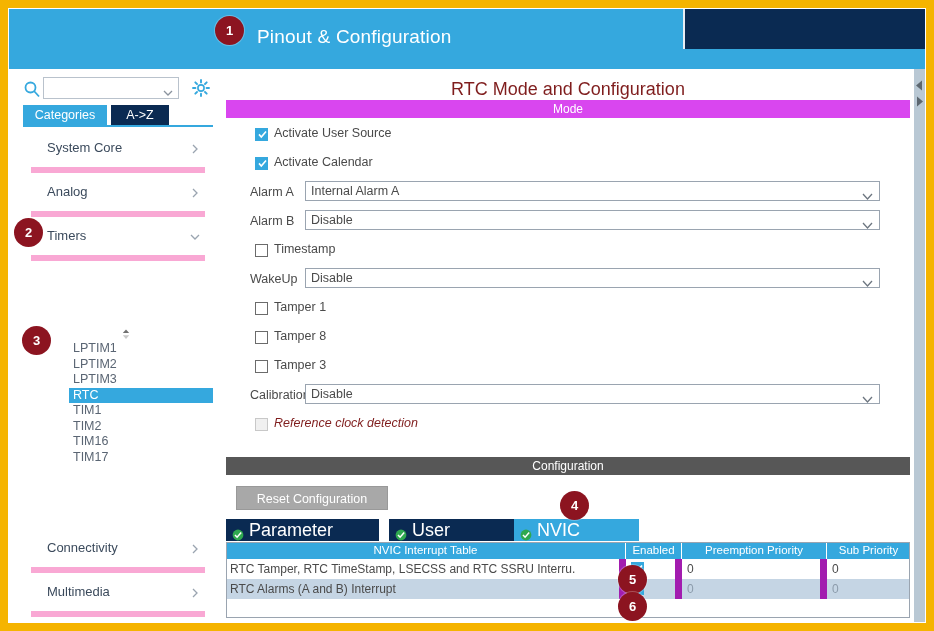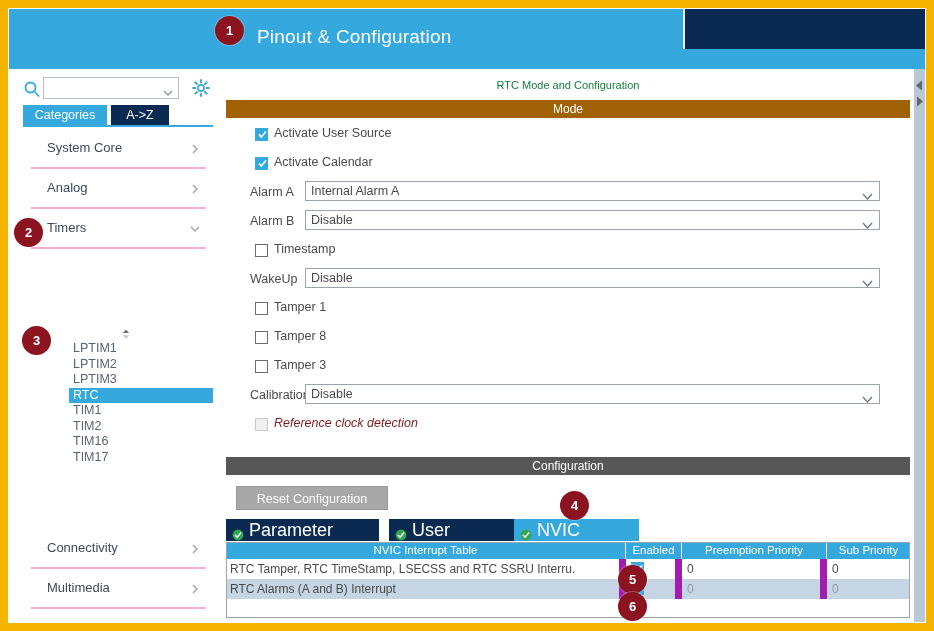--- a/index.html
+++ b/index.html
@@ -85,21 +85,21 @@
     font-size:12.5px;text-align:center;line-height:20px;
   }
   .tabs-underline{
     position:absolute;left:14px;top:56px;width:190px;height:2px;
     background:#35a8de;
   }
 
   .cat-list{position:absolute;left:14px;top:60px;width:190px;}
   .cat-item{
     position:relative;height:38px;
-    border-bottom:2px solid #f9a8d4;
+    border-bottom:6px solid #f9a8d4;
     margin:0 8px;
   }
   .cat-label{
     position:absolute;left:16px;top:11px;
     font-size:13px;color:#3b4a5c;
   }
   .cat-chevron{
     position:absolute;right:4px;top:12px;
     width:12px;height:12px;color:#9aa4b0;
   }
@@ -126,25 +126,25 @@
   .cat-list-bottom{position:absolute;left:14px;top:460px;width:190px;}
 
   
   .content{
     position:absolute;left:222px;top:69px;width:692px;height:553px;
     background:#ffffff;
     z-index:4;
   }
   .pane-title{
     position:absolute;left:0;top:10px;width:692px;
-    text-align:center;font-size:11px;color:#15803d;
+    text-align:center;font-size:18px;color:#7f1d1d;
   }
   .bar-mode{
     position:absolute;left:4px;top:31px;width:684px;height:18px;
-    background:#a16207;color:#ffffff;
+    background:#d946ef;color:#ffffff;
     font-size:12px;text-align:center;line-height:18px;
   }
 
   .mode-body{position:absolute;left:0;top:52px;width:692px;}
 
   .row{position:relative;height:29px;}
   .cb{
     position:absolute;left:33px;top:7px;width:13px;height:13px;
     box-sizing:border-box;
   }

